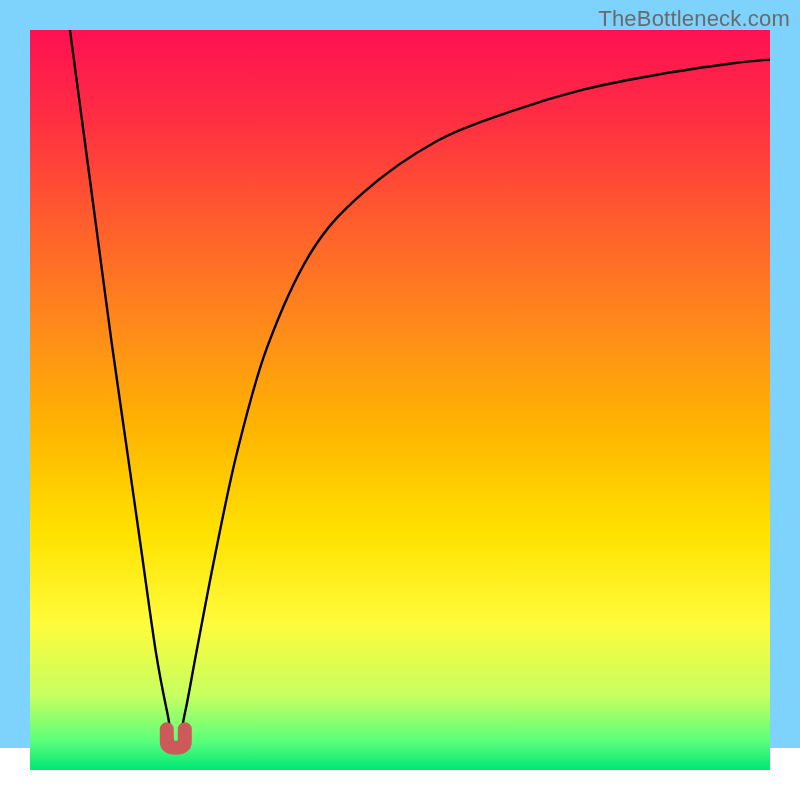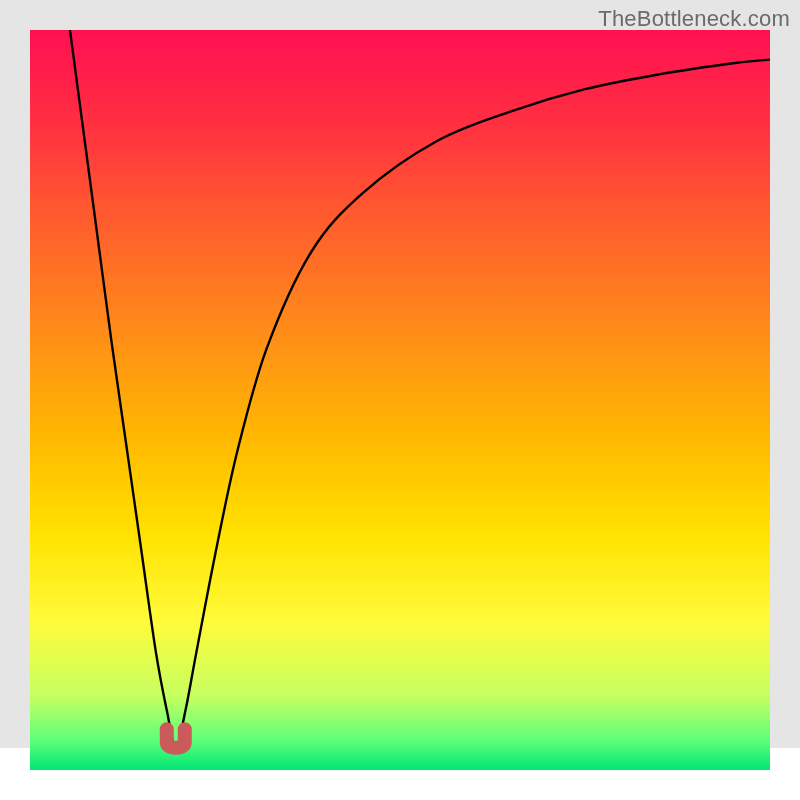--- a/index.html
+++ b/index.html
@@ -1,21 +1,21 @@
 <!DOCTYPE html>
 <html><head>
 <meta charset="utf-8">
 <style>
   * { margin: 0; padding: 0; box-sizing: border-box; }
   html, body { width: 800px; height: 800px; overflow: hidden; }
   .chart-container {
     position: relative;
     width: 800px;
     height: 748px;
-    background: #e5e5e5;
+    background: #7dd3fc;
   }
   .plot-area {
     position: absolute;
     left: 30px;
     top: 30px;
     width: 740px;
     height: 740px;
     background: linear-gradient(to bottom,
       #ff1052 0%,
       #ff2e42 12%,

